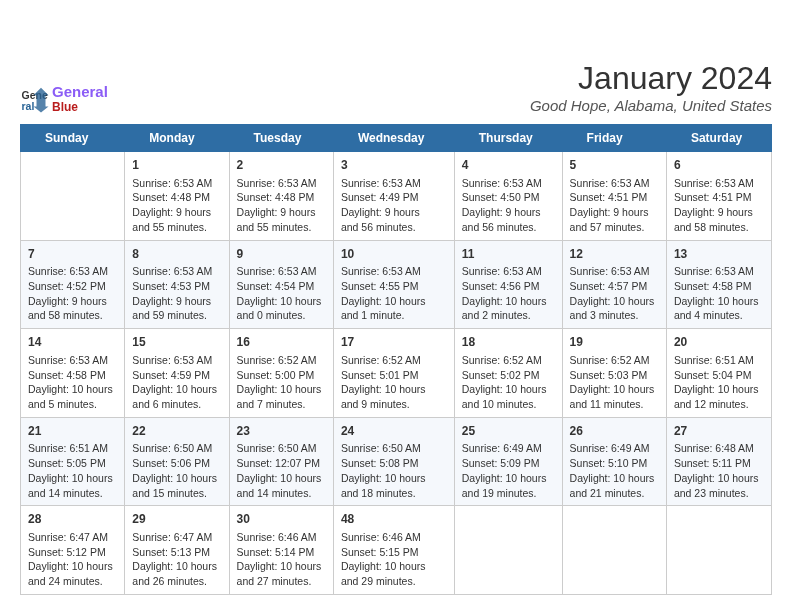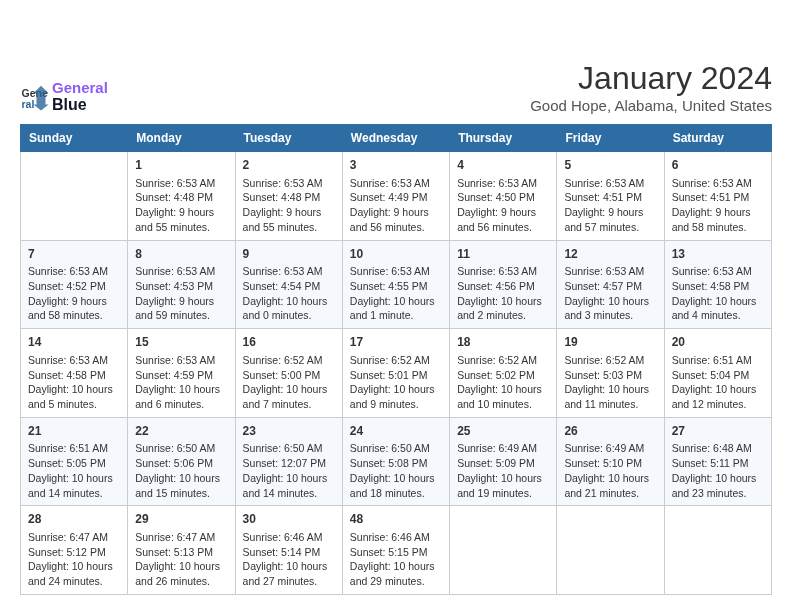--- a/index.html
+++ b/index.html
@@ -31,30 +31,31 @@
     }
     .title-block h1 {
       font-size: 32px;
       font-weight: normal;
       color: #333;
     }
     .title-block h2 {
       font-size: 15px;
       font-weight: normal;
       color: #555;
+      font-style: italic;
     }
     table {
       width: 100%;
       border-collapse: collapse;
       font-size: 11px;
     }
     thead tr th {
       background-color: #2e6da4;
       color: #fff;
-      padding: 6px 8px;
+      padding: 6px 24px;
       text-align: left;
       font-size: 12px;
       font-weight: bold;
       border: 1px solid #2e6da4;
     }
     tbody tr td {
       border: 1px solid #ccc;
       padding: 5px 7px;
       vertical-align: top;
       min-height: 80px;
@@ -86,21 +87,21 @@
 
 <div class="header">
   <div class="logo">
     <svg class="logo-icon" viewBox="0 0 40 40">
       <text x="2" y="20" font-size="14" font-weight="bold" fill="#333">Gene</text>
       <text x="2" y="34" font-size="14" font-weight="bold" fill="#2a6496">ral</text>
       <path d="M28,5 L38,15 L34,15 L34,30 L38,30 L28,38 L18,30 L22,30 L22,15 L18,15 Z" fill="#2a6496" opacity="0.8"></path>
     </svg>
     <div>
       <div style="font-size:15px;font-weight:bold;color:#8b5cf6;line-height:1.1;">General</div>
-      <div style="font-size:16px;font-weight:bold;color:#0f172a;line-height:1.1;">Blue</div>
+      <div style="font-size:12px;font-weight:bold;color:#b91c1c;line-height:1.1;">Blue</div>
     </div>
   </div>
   <div class="title-block">
     <h1>January 2024</h1>
     <h2>Good Hope, Alabama, United States</h2>
   </div>
 </div>
 
 <table>
   <thead>

